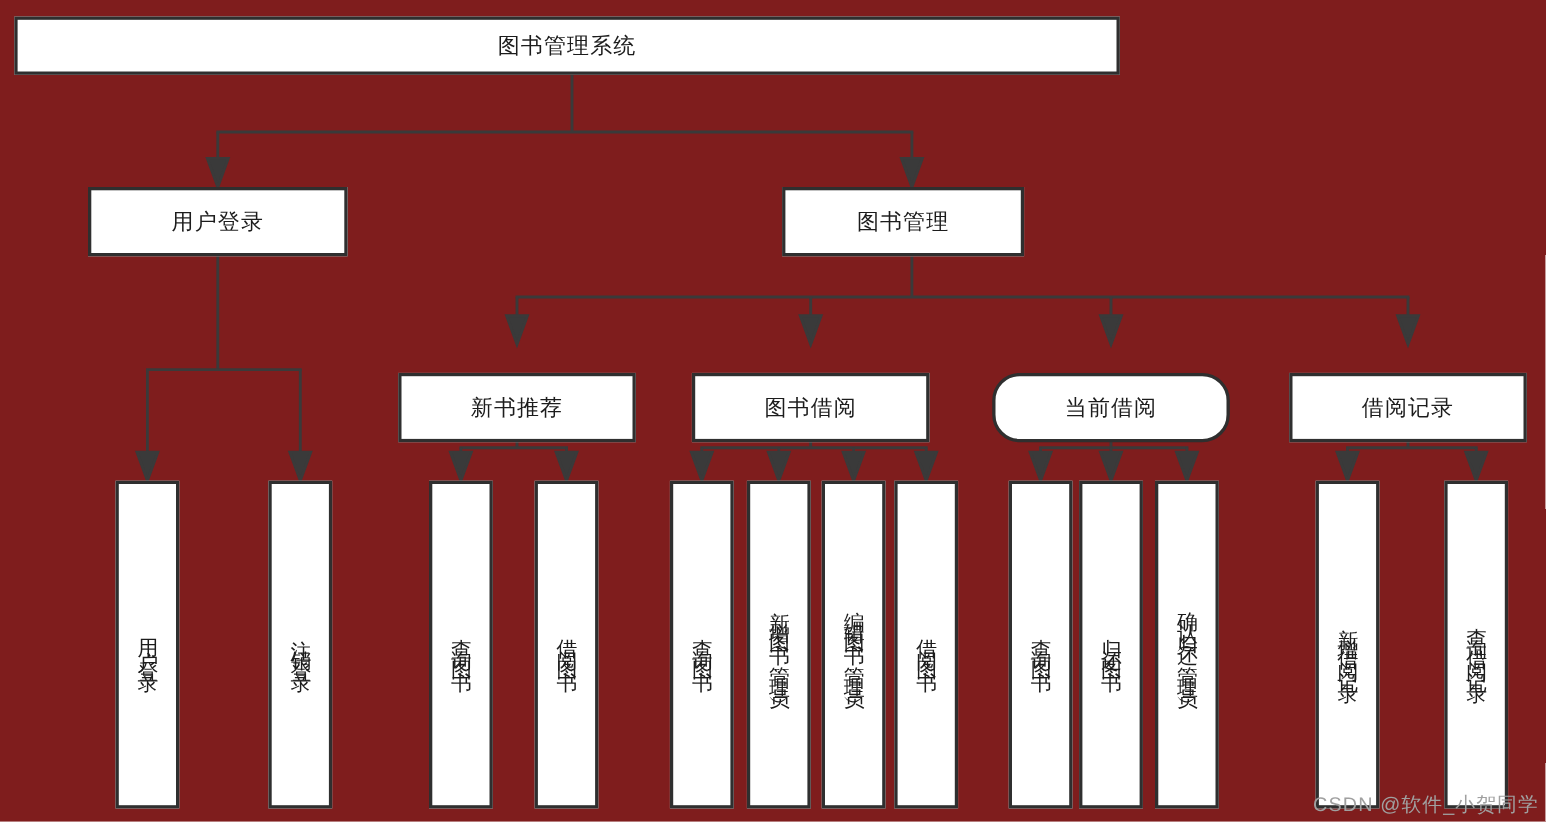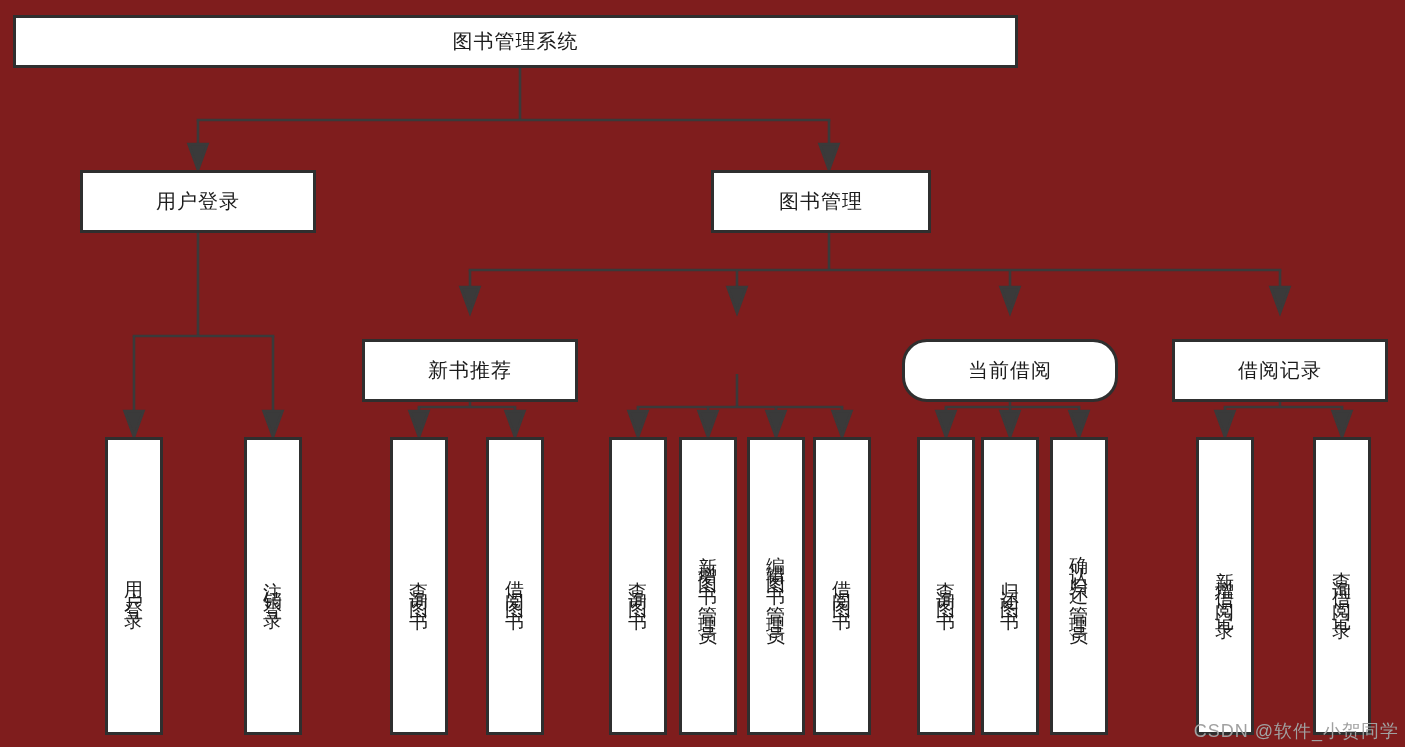--- a/index.html
+++ b/index.html
@@ -152,20 +152,21 @@
       <polygon points="1332.5,411 1351.5,411 1342,437"></polygon>
     </g>
   </svg>
 
   <div class="node node-root">图书管理系统</div>
 
   <div class="node node-l2a">用户登录</div>
   <div class="node node-l2b">图书管理</div>
 
   <div class="node node-l3 node-l3-1">新书推荐</div>
+  <div class="node node-l3 node-l3-2">图书借阅</div>
   <div class="node node-l3 node-l3-3">当前借阅</div>
   <div class="node node-l3 node-l3-4">借阅记录</div>
 
   <div class="leaf leaf-1">
     <span>用户登录</span>
   </div>
   <div class="leaf leaf-2">
     <span>注销登录</span>
   </div>
   <div class="leaf leaf-3">

